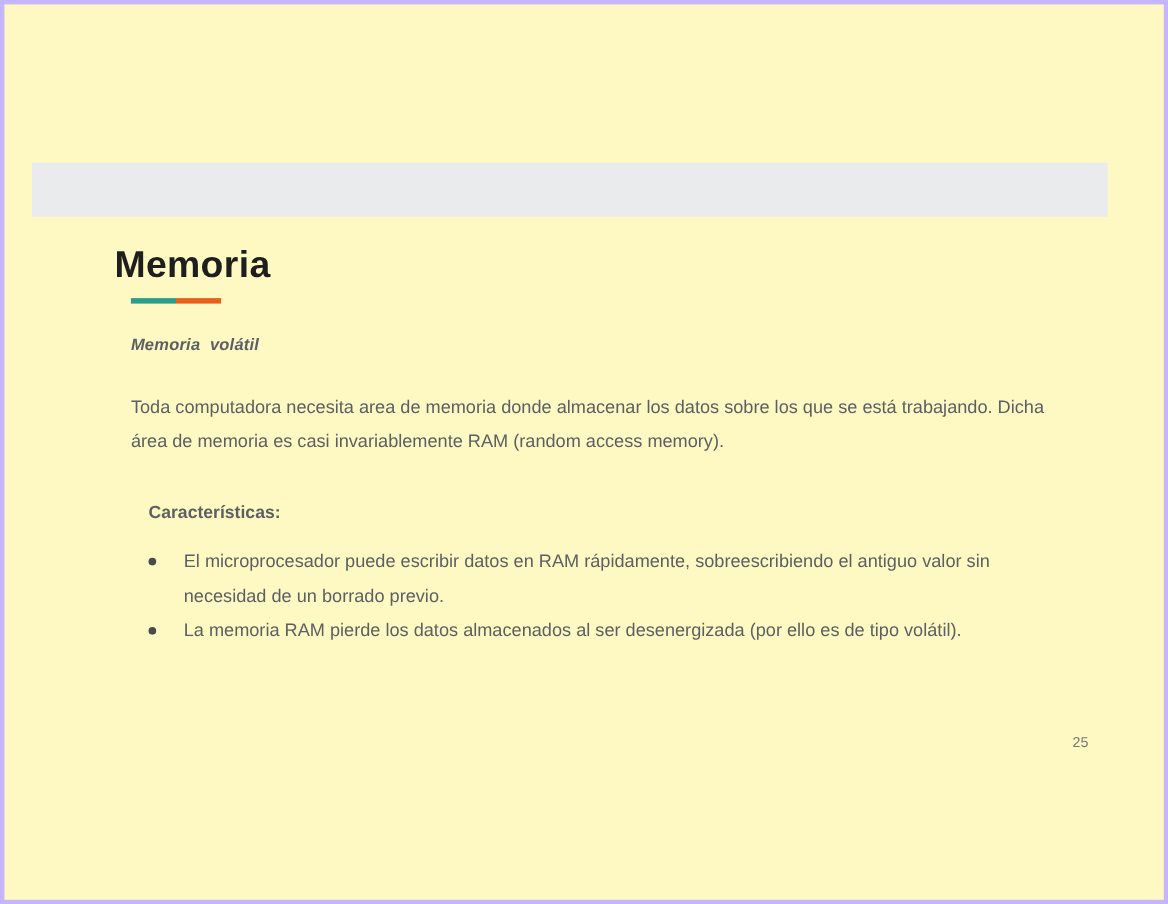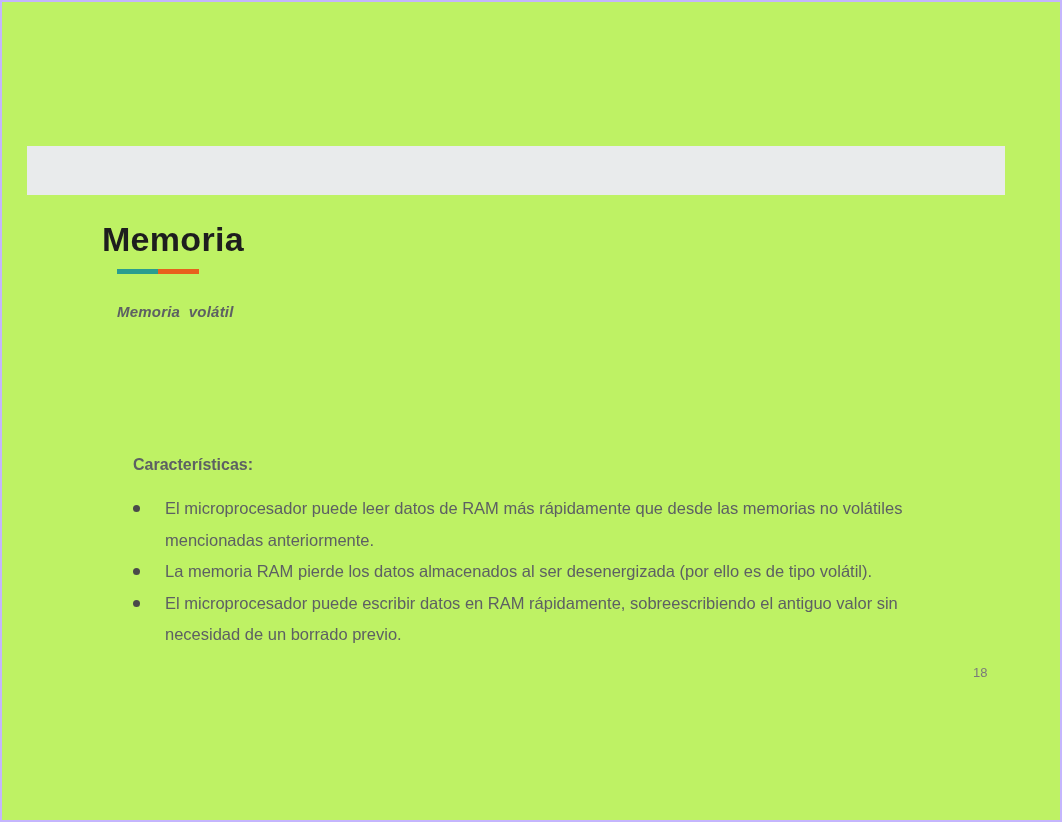--- a/index.html
+++ b/index.html
@@ -6,22 +6,22 @@
     margin: 0;
     padding: 0;
     background: #ffffff;
     font-family: "Liberation Sans", sans-serif;
   }
   .page {
     position: relative;
     width: 1062px;
     height: 822px;
     box-sizing: border-box;
-    background: #bef264;
-    border: 2px solid #c4b5fd;
+    background: #fef9c3;
+    border: 4px solid #c4b5fd;
     overflow: hidden;
   }
   .top-band {
     position: absolute;
     left: 25px;
     top: 144px;
     width: 978px;
     height: 49px;
     background: #e9ebec;
   }
@@ -118,33 +118,30 @@
 
   <h1 class="title">Memoria</h1>
 
   <div class="accent-underline">
     <span class="seg-teal"></span>
     <span class="seg-orange"></span>
   </div>
 
   <h2 class="subtitle">Memoria  volátil</h2>
 
+  <p class="paragraph">Toda computadora necesita area de memoria donde almacenar los datos sobre los que se está trabajando. Dicha área de memoria es casi invariablemente RAM (random access memory).</p>
 
   <h3 class="section-label">Características:</h3>
 
   <ul class="bullets">
     <li>
       <span class="dot"></span>
-      <span>El microprocesador puede leer datos de RAM más rápidamente que desde las memorias no volátiles mencionadas anteriormente.</span>
+      <span>El microprocesador puede escribir datos en RAM rápidamente, sobreescribiendo el antiguo valor sin necesidad de un borrado previo.</span>
     </li>
     <li>
       <span class="dot"></span>
       <span>La memoria RAM pierde los datos almacenados al ser desenergizada (por ello es de tipo volátil).</span>
     </li>
-    <li>
-      <span class="dot"></span>
-      <span>El microprocesador puede escribir datos en RAM rápidamente, sobreescribiendo el antiguo valor sin necesidad de un borrado previo.</span>
-    </li>
   </ul>
 
-  <div class="page-number">18</div>
+  <div class="page-number">25</div>
 
 </div>
 
 </body></html>

